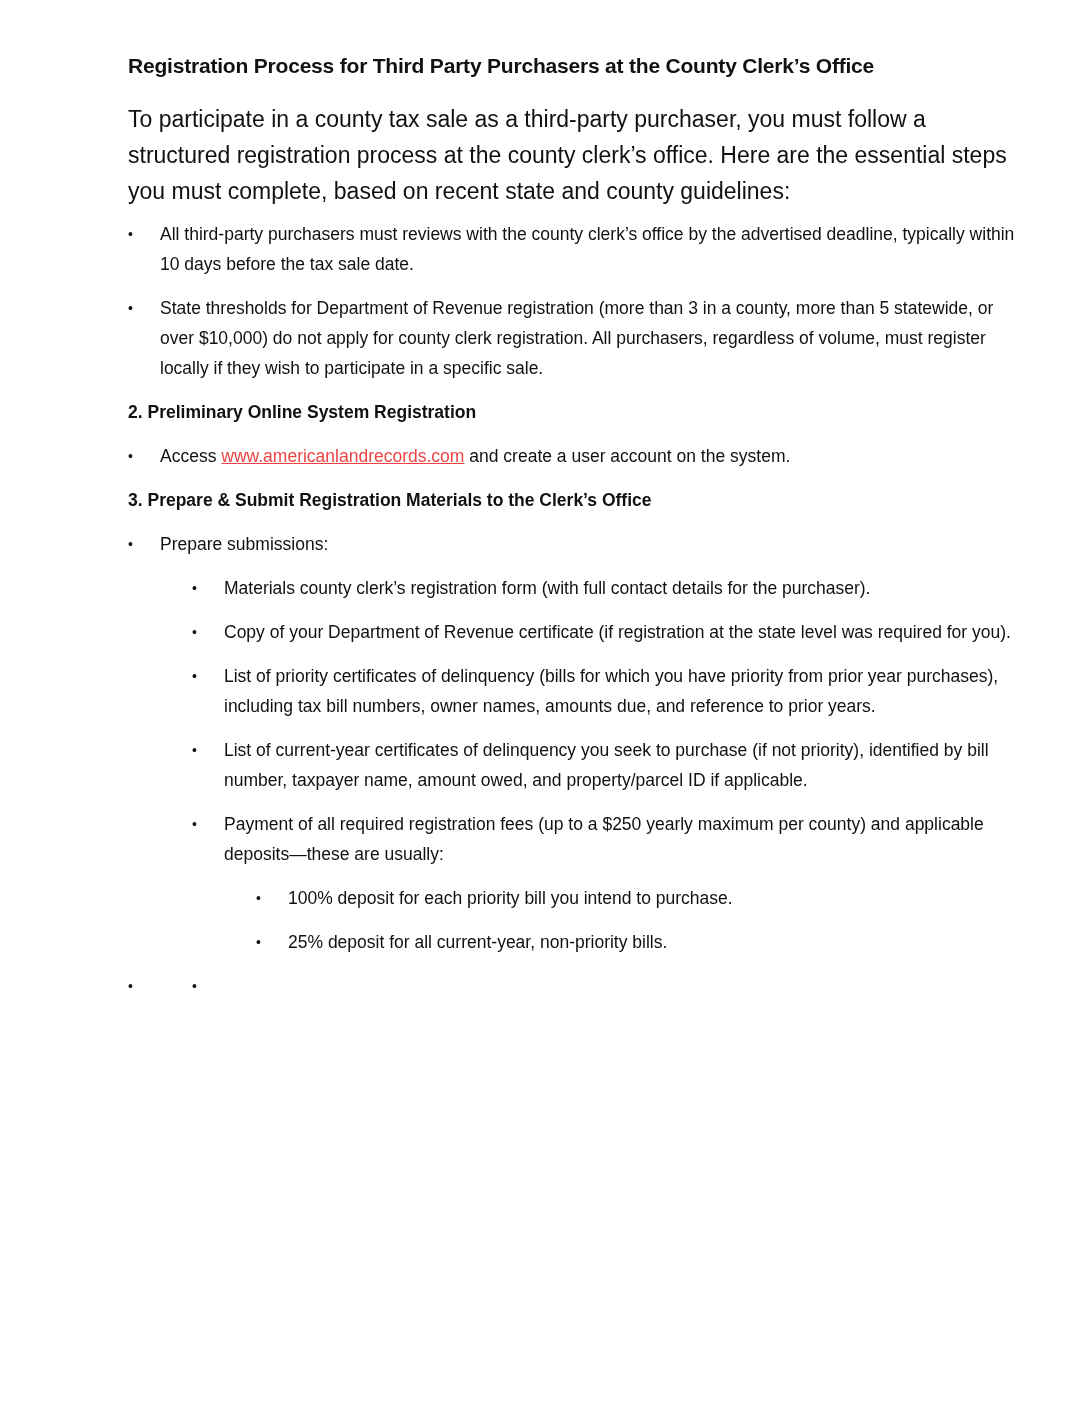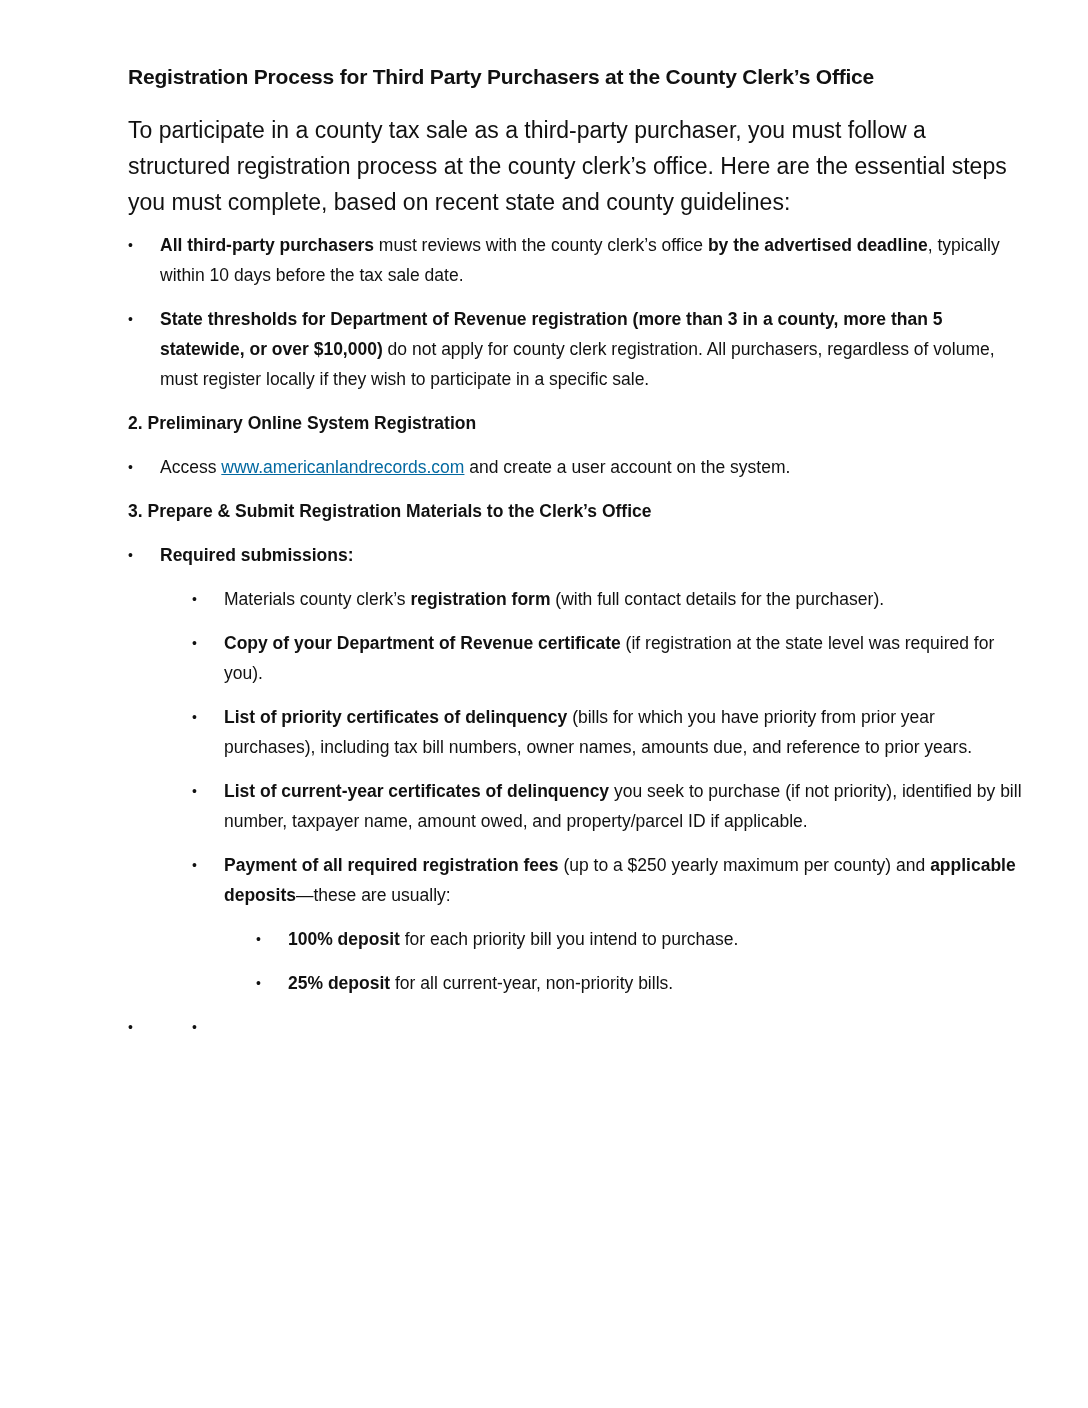--- a/index.html
+++ b/index.html
@@ -1,53 +1,53 @@
 <!DOCTYPE html>
 <html><head>
 <meta charset="utf-8">
 <style>
   html, body { margin: 0; padding: 0; background: #ffffff; }
   body { width: 1088px; height: 1408px; position: relative; overflow: hidden;
          font-family: "Liberation Sans", sans-serif; color: #111111; }
-  .page { position: absolute; left: 128px; top: 62px; width: 900px; }
+  .page { position: absolute; left: 128px; top: 51px; width: 900px; }
   h1 { font-size: 21px; font-weight: bold; margin: 0 0 20px 0; letter-spacing: -0.2px; line-height: 30px; }
   p { font-size: 23px; line-height: 36px; margin: 0 12px 10px 0; }
   h2 { font-size: 17.5px; font-weight: bold; margin: 0 0 14px 0; line-height: 30px; }
   ul { list-style: none; margin: 0; padding: 0; }
   li { position: relative; font-size: 17.5px; line-height: 30px; margin-bottom: 14px; }
   .l1 { padding-left: 32px; }
   .l2 { padding-left: 96px; }
   .l3 { padding-left: 160px; }
   .bullet { position: absolute; top: 0; font-size: 14px; }
   .l1 .bullet { left: 0; }
   .l2 .bullet { left: 64px; }
   .l3 .bullet { left: 128px; }
-  a { color: #0369a1; text-decoration: underline; }
-  b { font-weight: bold; }
+  a { color: #ef4444; text-decoration: underline; }
+  b { font-weight: normal; }
 </style>
 </head>
 <body>
 
 <div class="page">
   <h1>Registration Process for Third Party Purchasers at the County Clerk’s Office</h1>
   <p>To participate in a county tax sale as a third-party purchaser, you must follow a structured registration process at the county clerk’s office. Here are the essential steps you must complete, based on recent state and county guidelines:</p>
 
   <ul>
     <li class="l1"><span class="bullet">•</span><b>All third-party purchasers</b><span> must reviews with the county clerk’s office </span><b>by the advertised deadline</b><span>, typically within 10 days before the tax sale date.</span></li>
     <li class="l1"><span class="bullet">•</span><b>State thresholds for Department of Revenue registration (more than 3 in a county, more than 5 statewide, or over $10,000)</b><span> do not apply for county clerk registration. All purchasers, regardless of volume, must register locally if they wish to participate in a specific sale.</span></li>
   </ul>
 
   <h2>2. Preliminary Online System Registration</h2>
   <ul>
     <li class="l1"><span class="bullet">•</span><span>Access </span><a>www.americanlandrecords.com</a><span> and create a user account on the system.</span></li>
   </ul>
 
   <h2>3. Prepare &amp; Submit Registration Materials to the Clerk’s Office</h2>
   <ul>
-    <li class="l1"><span class="bullet">•</span><b>Required submissions:</b></li>
+    <li class="l1"><span class="bullet">•</span><b>Prepare submissions:</b></li>
     <li class="l2"><span class="bullet">•</span><span>Materials county clerk’s </span><b>registration form</b><span> (with full contact details for the purchaser).</span></li>
     <li class="l2"><span class="bullet">•</span><b>Copy of your Department of Revenue certificate</b><span> (if registration at the state level was required for you).</span></li>
     <li class="l2"><span class="bullet">•</span><b>List of priority certificates of delinquency</b><span> (bills for which you have priority from prior year purchases), including tax bill numbers, owner names, amounts due, and reference to prior years.</span></li>
     <li class="l2"><span class="bullet">•</span><b>List of current-year certificates of delinquency</b><span> you seek to purchase (if not priority), identified by bill number, taxpayer name, amount owed, and property/parcel ID if applicable.</span></li>
     <li class="l2"><span class="bullet">•</span><b>Payment of all required registration fees</b><span> (up to a $250 yearly maximum per county) and </span><b>applicable deposits</b><span>—these are usually:</span></li>
     <li class="l3"><span class="bullet">•</span><b>100% deposit</b><span> for each priority bill you intend to purchase.</span></li>
     <li class="l3"><span class="bullet">•</span><b>25% deposit</b><span> for all current-year, non-priority bills.</span></li>
     <li class="l2"><span class="bullet">•</span></li>
   </ul>
 

